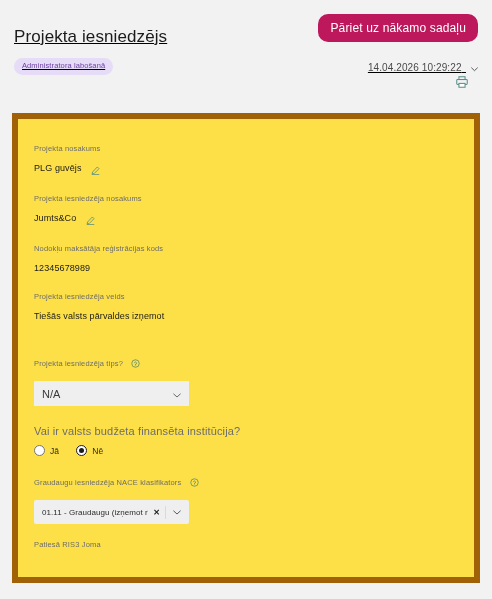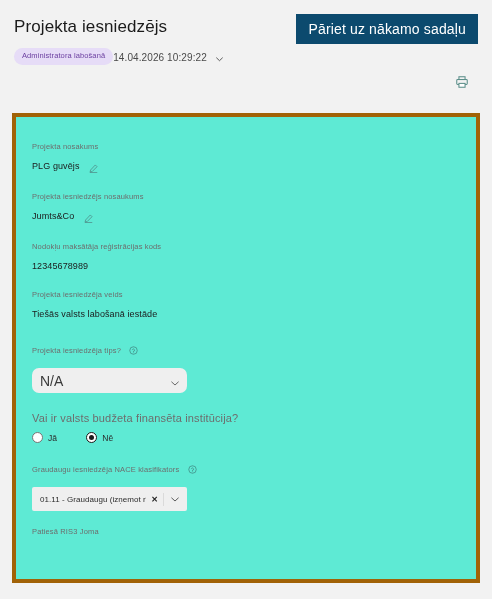--- a/index.html
+++ b/index.html
@@ -6,99 +6,99 @@
   html, body {
     margin: 0; padding: 0;
     width: 492px; height: 599px;
     background: #f2f2f2;
     font-family: "Liberation Sans", sans-serif;
     -webkit-font-smoothing: antialiased;
   }
   .page { position: relative; width: 492px; height: 599px; background: #f2f2f2; overflow: hidden; }
 
   
-  .header { position: relative; padding: 16px 14px 0 14px; height: 70px; background: #f2f2f2; }
+  .header { position: relative; padding: 26px 14px 0 14px; height: 70px; background: #f2f2f2; text-decoration: underline; }
   .page-title {
     font-size: 17px; font-weight: 400; color: #1b1b1b;
     letter-spacing: .1px; line-height: 22px; margin: 0;
   }
-  .meta-row { display: flex; align-items: center; margin-top: 9px; }
+  .meta-row { display: flex; align-items: center; gap: 9px; margin-top: 9px; justify-content: space-between; }
   .status-badge {
     background: #e6dcf7; color: #6b3fa0;
     font-size: 7.5px; line-height: 1;
     padding: 4px 8px 5px 8px; border-radius: 9px;
     white-space: nowrap; letter-spacing: .1px;
   }
   .timestamp { font-size: 10px; color: #4a4a4a; letter-spacing: .1px; }
   .chev-sm { display: inline-block; margin-left: 5px; vertical-align: middle; }
   .next-btn {
     position: absolute; top: 14px; right: 14px;
-    background: #0c4a6e; color: #ffffff;
-    border: none; border-radius: 0;
+    background: #be185d; color: #ffffff;
+    border: none; border-radius: 10px;
     font-family: "Liberation Sans", sans-serif;
-    font-size: 14px; letter-spacing: .15px;
+    font-size: 12px; letter-spacing: .15px;
     padding: 7px 12px; cursor: pointer; white-space: nowrap;
   }
 
   
   .toolbar { height: 30px; position: relative; }
   .toolbar-icon {
     position: absolute; right: 22px; top: 4px;
     width: 16px; height: 16px; cursor: pointer;
     display: flex; align-items: center; justify-content: center;
   }
 
   
   .card {
     position: absolute; left: 12px; top: 113px;
     width: 468px; height: 470px;
-    background: #5eead4;
-    border: 4px solid #a16207;
+    background: #fde047;
+    border: 6px solid #a16207;
     overflow: hidden;
   }
   .card-inner { padding: 24px 16px 0 16px; }
 
   
   .field { margin-bottom: 14px; }
   .f-label {
     font-size: 7.5px; color: #6d6d6d; letter-spacing: .15px;
     line-height: 11px; margin-bottom: 5px; display: block;
   }
   .f-value {
     font-size: 9px; color: #1b1b1b; letter-spacing: .1px;
     line-height: 13px; display: inline-block; vertical-align: middle;
   }
   .pencil { display: inline-block; margin-left: 5px; vertical-align: -2px; cursor: pointer; }
   .help-icon { display: inline-block; margin-left: 4px; vertical-align: -2px; cursor: pointer; }
 
   
   .sel-narrow { width: 155px; }
   .select-grey {
-    height: 25px; background: #efefef; border: none; border-radius: 7px;
+    height: 25px; background: #efefef; border: none; border-radius: 0;
     display: flex; align-items: center; padding: 0 8px;
-    font-size: 14px; color: #3a3a3a; cursor: pointer; position: relative;
+    font-size: 11px; color: #3a3a3a; cursor: pointer; position: relative;
   }
   .select-grey .sel-text { flex: 1; color: #3a3a3a; }
   .sel-caret { padding: 0 4px 0 7px; cursor: pointer; display: flex; align-items: center; }
 
   
   .nace-box {
     width: 155px; height: 24px; background: #efefef; border-radius: 2px;
     display: flex; align-items: center; padding: 0 4px 0 8px;
     font-size: 8px; color: #2b2b2b; cursor: pointer; overflow: hidden;
   }
   .nace-text {
     flex: 1; white-space: nowrap; overflow: hidden; text-overflow: clip;
     letter-spacing: .05px;
   }
   .nace-x { font-size: 8px; font-weight: bold; color: #222; padding: 0 5px; cursor: pointer; }
   .nace-div { width: 1px; height: 13px; background: #dadada; }
 
   
-  .radio-row { display: flex; align-items: center; gap: 29px; margin-top: 6px; }
+  .radio-row { display: flex; align-items: center; gap: 17px; margin-top: 6px; }
   .radio-opt { display: flex; align-items: center; gap: 5px; cursor: pointer; }
   .radio-circle {
     width: 11px; height: 11px; border: 1.2px solid #767676; border-radius: 50%;
     display: flex; align-items: center; justify-content: center; background: #fff;
   }
   .radio-circle.on { border-color: #1b1b1b; }
   .radio-dot { width: 5px; height: 5px; border-radius: 50%; background: #1b1b1b; }
   .radio-label { font-size: 8.5px; color: #2b2b2b; letter-spacing: .1px; }
   .grp-label { font-size: 11px; color: #6d6d6d; letter-spacing: .15px; }
   .block { margin-bottom: 15px; }
@@ -144,39 +144,39 @@
         <span class="f-value">PLG guvējs</span>
         <span class="pencil">
           <svg width="9" height="9" viewBox="0 0 12 12">
             <path d="M8.4 1.3 L10.7 3.6 L4.2 10.1 L1.5 10.7 L2.1 8.0 Z" fill="none" stroke="#4e8a85" stroke-width="1"></path>
             <path d="M1.0 11.4 L11.0 11.4" stroke="#4e8a85" stroke-width="1"></path>
           </svg>
         </span>
       </div>
 
       <div class="field">
-        <span class="f-label">Projekta iesniedzējs nosaukums</span>
+        <span class="f-label">Projekta iesniedzēja nosakums</span>
         <span class="f-value">Jumts&amp;Co</span>
         <span class="pencil">
           <svg width="9" height="9" viewBox="0 0 12 12">
             <path d="M8.4 1.3 L10.7 3.6 L4.2 10.1 L1.5 10.7 L2.1 8.0 Z" fill="none" stroke="#4e8a85" stroke-width="1"></path>
             <path d="M1.0 11.4 L11.0 11.4" stroke="#4e8a85" stroke-width="1"></path>
           </svg>
         </span>
       </div>
 
       <div class="field">
         <span class="f-label">Nodokļu maksātāja reģistrācijas kods</span>
         <span class="f-value">12345678989</span>
       </div>
 
 
-      <div class="field" style="margin-bottom:16px">
+      <div class="field" style="margin-bottom:27px">
         <span class="f-label">Projekta iesniedzēja veids</span>
-        <span class="f-value">Tiešās valsts labošanā iestāde</span>
+        <span class="f-value">Tiešās valsts pārvaldes izņemot</span>
       </div>
 
       <div class="block">
         <span class="f-label" style="display:inline-block">Projekta iesniedzēja tips?</span>
         <span class="help-icon">
           <svg width="9" height="9" viewBox="0 0 12 12">
             <circle cx="6" cy="6" r="5" fill="none" stroke="#3f7f7a" stroke-width="0.9"></circle>
             <path d="M4.6 4.6 A1.5 1.5 0 1 1 6 7.0 L6 7.7" fill="none" stroke="#3f7f7a" stroke-width="0.9" stroke-linecap="round"></path>
             <circle cx="6" cy="9.1" r="0.5" fill="#3f7f7a"></circle>
           </svg>

